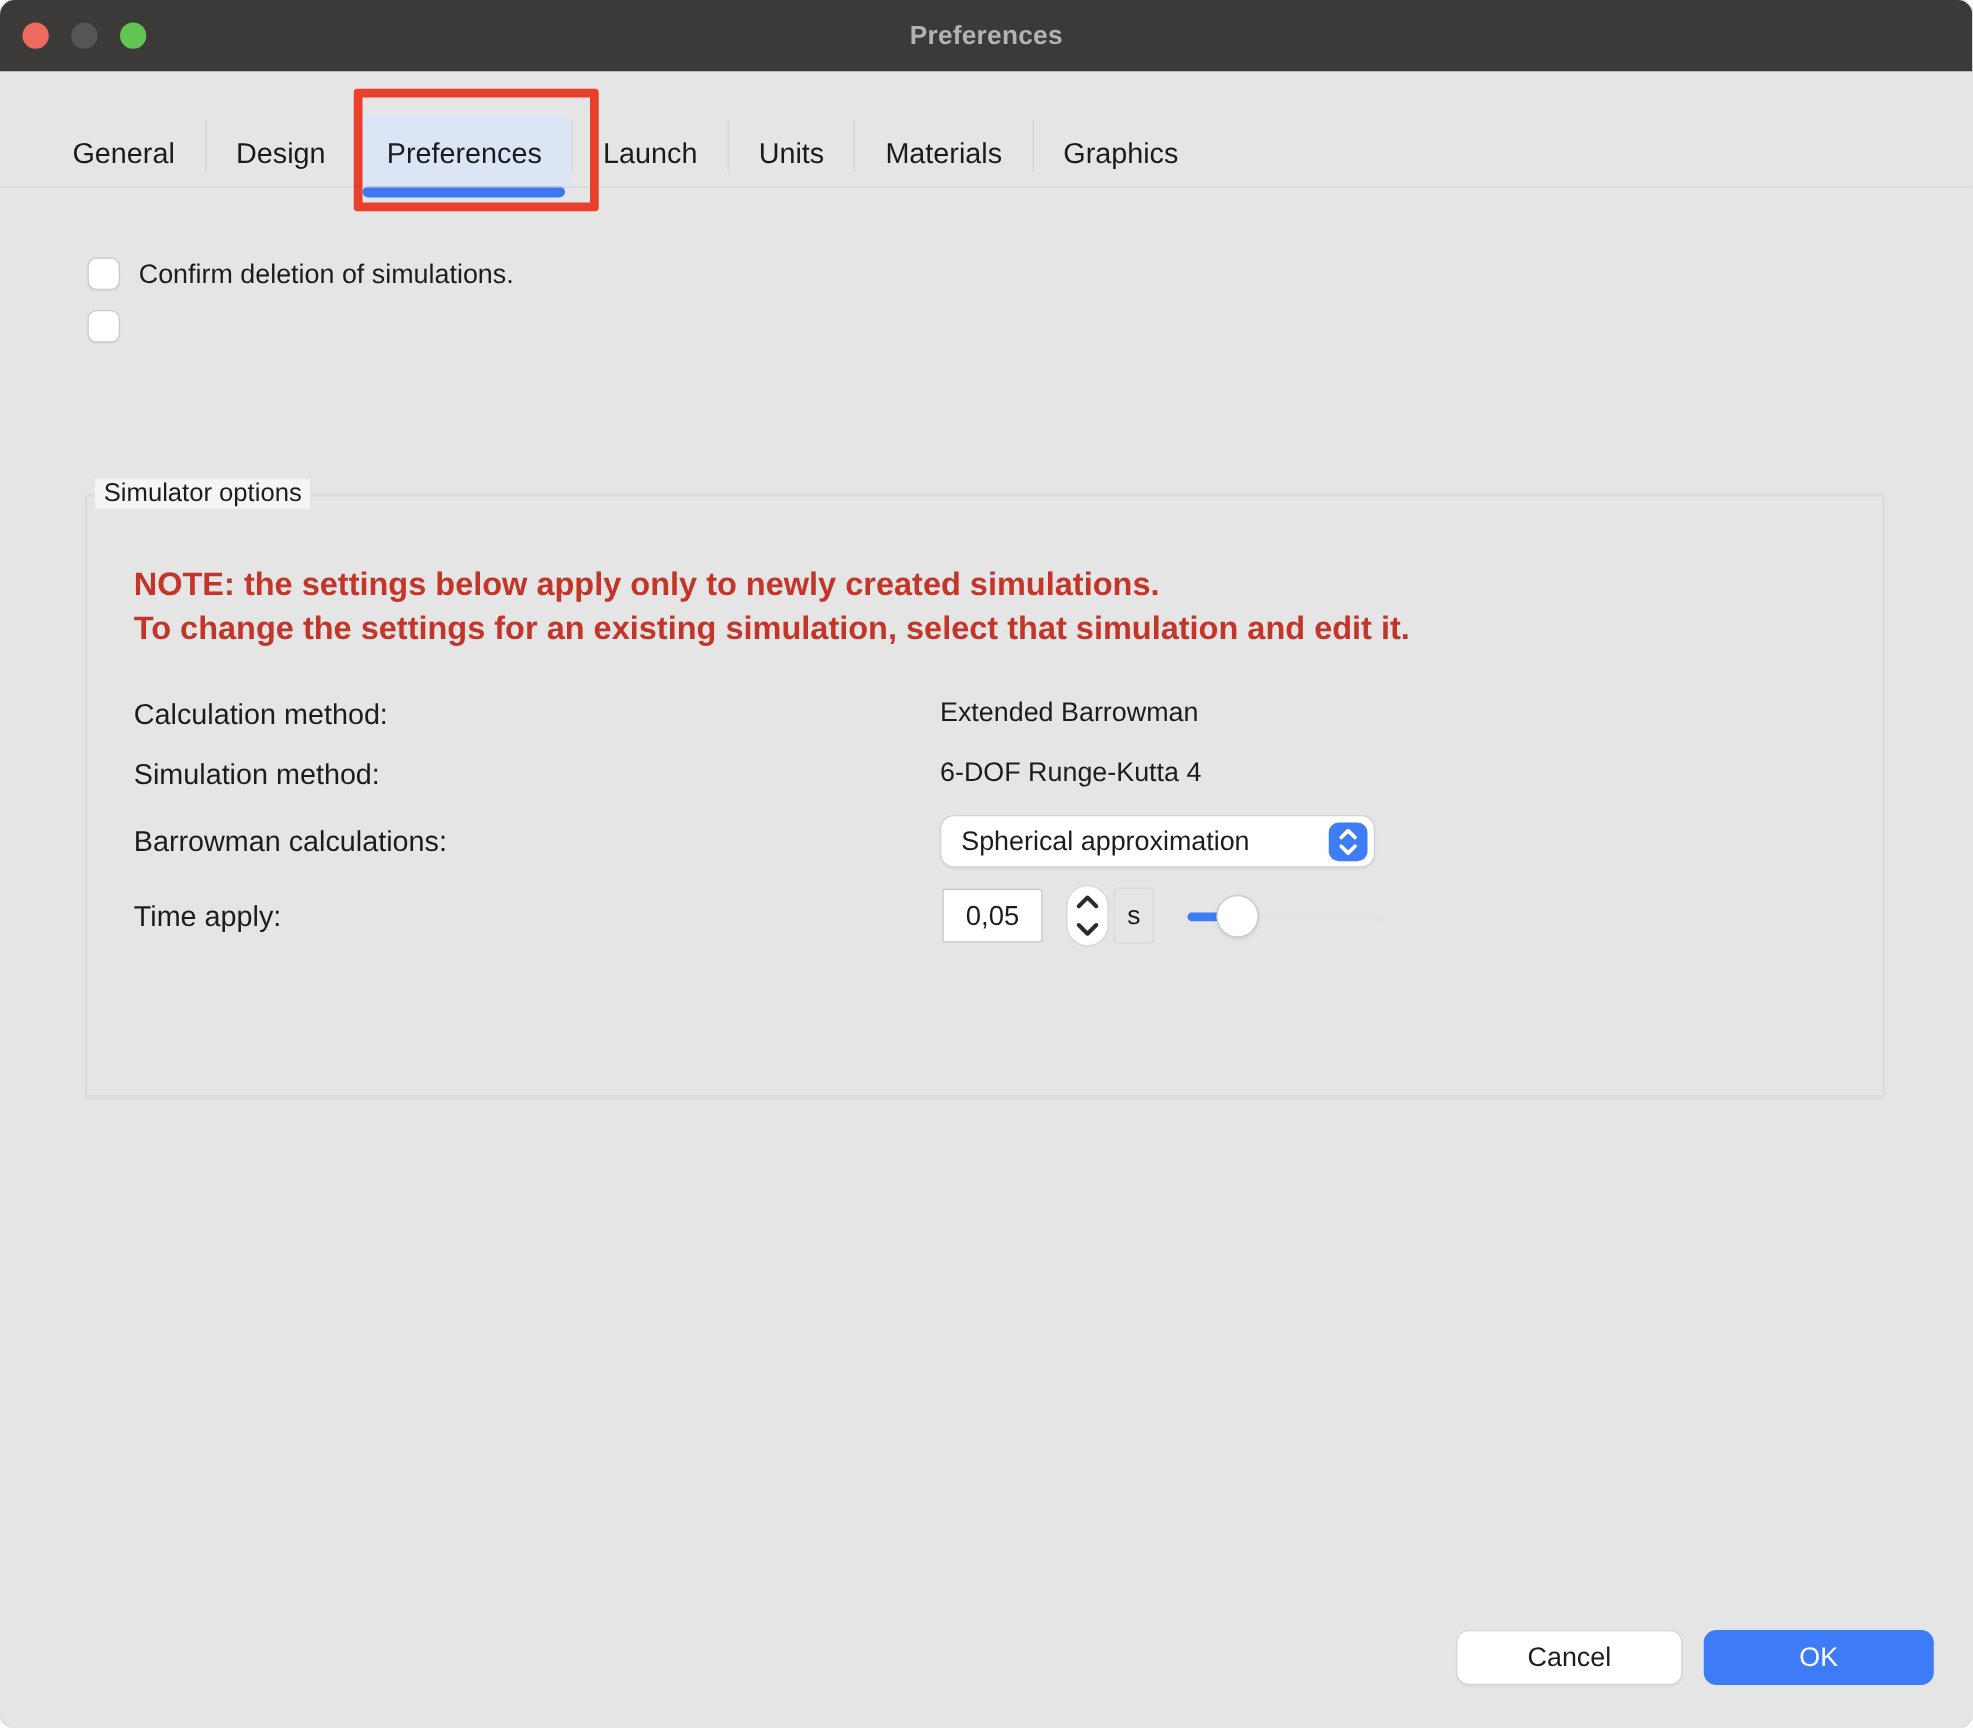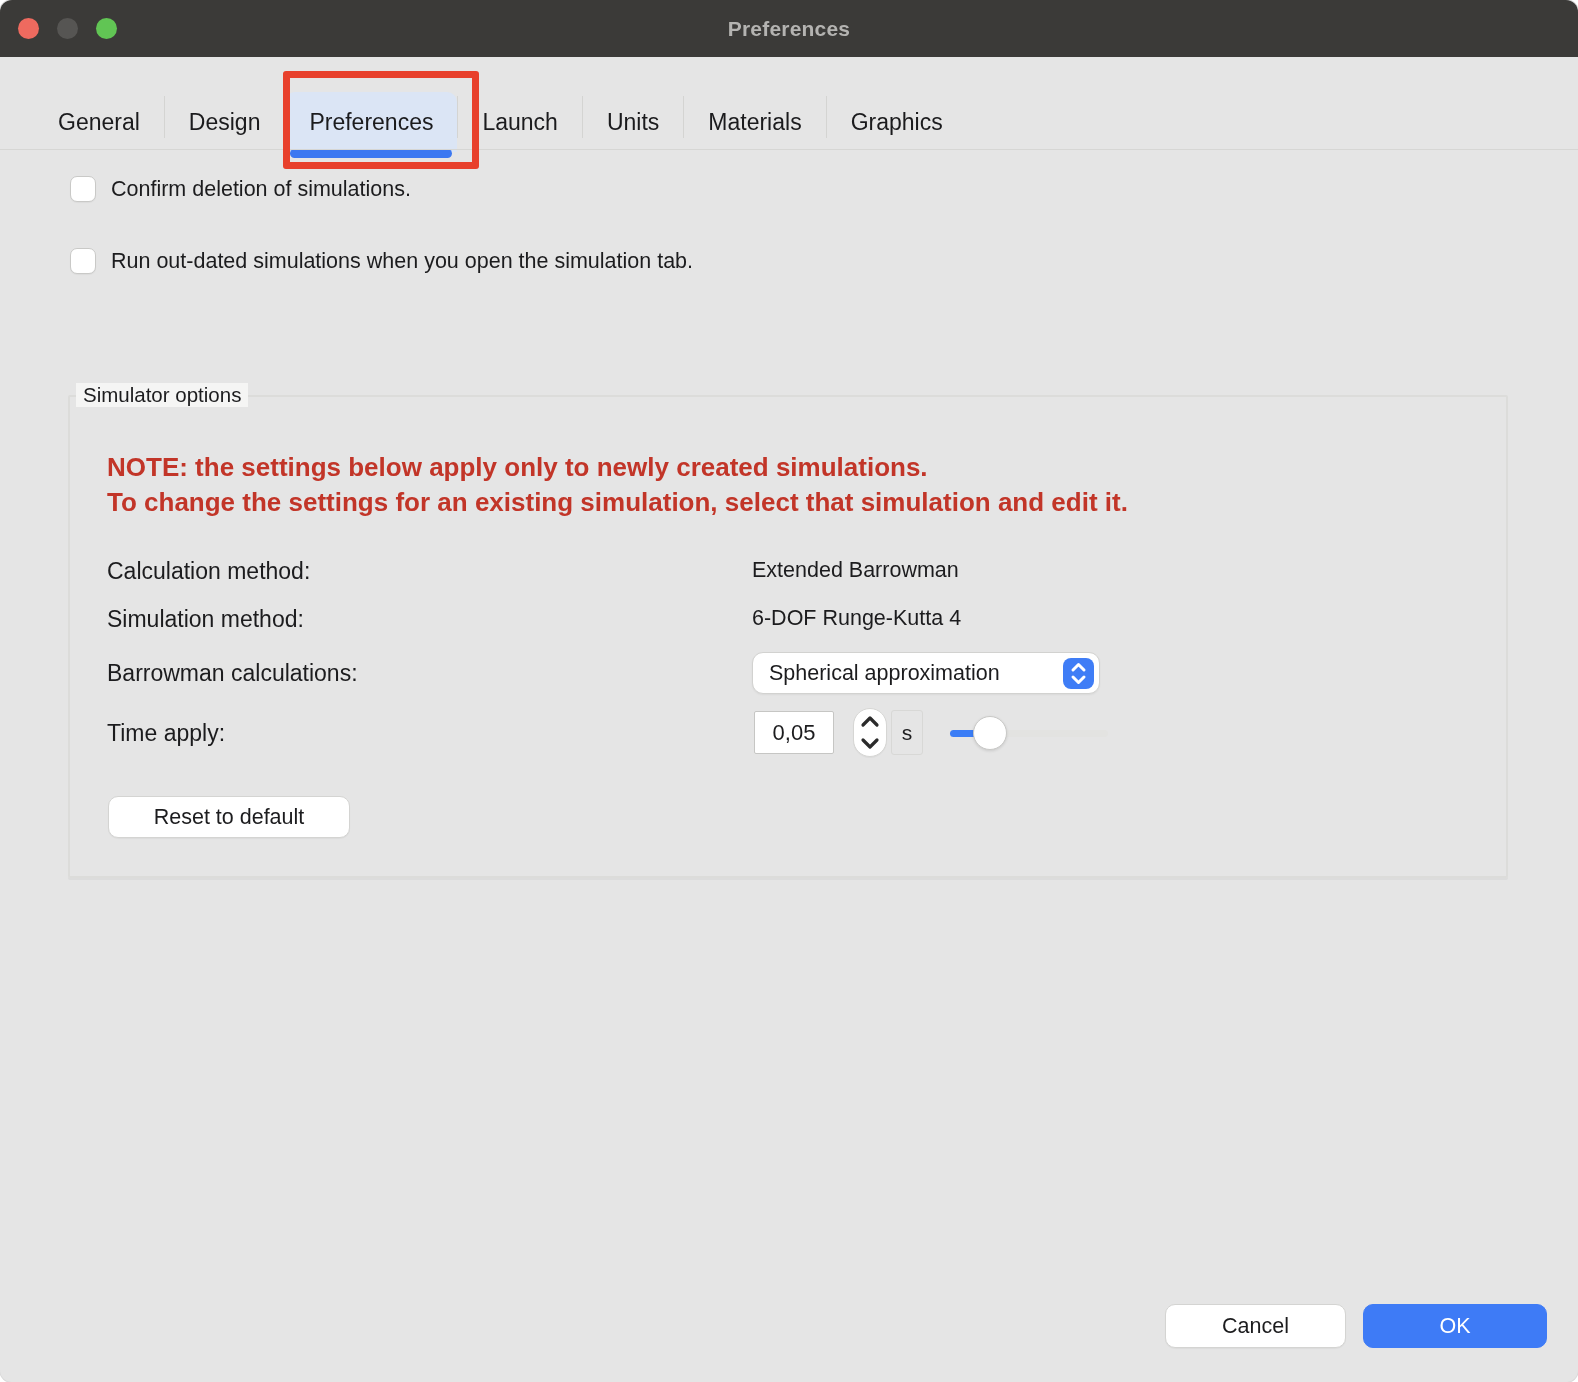--- a/index.html
+++ b/index.html
@@ -36,21 +36,21 @@
     content:""; position:absolute; left:5px; right:5px; bottom:-6px; height:9px;
     border-radius:5px; background:#3c78f1;
   }
   .tabsep { width:1px; height:42px; background:#d4d4d2; margin-bottom:12px; align-self:flex-end; }
   .annotation-rect {
     position:absolute; left:283px; top:71px; width:196px; height:98px;
     border:7px solid #e8402c; border-radius:3px; pointer-events:none; z-index:5;
   }
   
   .check-row { position:absolute; left:70px; display:flex; align-items:center; }
-  .check-row.row1 { top:176px; }
+  .check-row.row1 { top:206px; }
   .check-row.row2 { top:248px; }
   .checkbox {
     width:26px; height:26px; background:#ffffff; border:1.5px solid #c9c9c7;
     border-radius:7px; box-shadow:0 1px 1px rgba(0,0,0,.04);
   }
   .check-label { margin-left:15px; font-size:21.5px; color:#1c1c1e; }
   
   .groupbox {
     position:absolute; left:68px; top:395px; width:1440px; height:483px;
     border:2px solid #dcdcda; border-radius:2px;
@@ -151,21 +151,20 @@
   </div>
   <div class="tabrule"></div>
   <div class="annotation-rect"></div>
 
   <div class="check-row row1">
     <span class="checkbox"></span>
     <span class="check-label">Confirm deletion of simulations.</span>
   </div>
   <div class="check-row row2">
     <span class="checkbox"></span>
-    <span class="check-label">Run out-dated simulations when you open the simulation tab.</span>
   </div>
 
   <div class="groupbox">
     <span class="groupbox-legend">Simulator options</span>
 
     <div class="note-line note1">NOTE: the settings below apply only to newly created simulations.</div>
     <div class="note-line note2">To change the settings for an existing simulation, select that simulation and edit it.</div>
 
     <div class="opt-label lbl-calc">Calculation method:</div>
     <div class="opt-value val-calc">Extended Barrowman</div>
@@ -198,19 +197,18 @@
         </svg>
       </span>
     </div>
     <div class="unit-box">s</div>
     <div class="slider">
       <div class="slider-track"></div>
       <div class="slider-fill"></div>
       <div class="slider-thumb"></div>
     </div>
 
-    <div class="btn btn-plain reset-btn">Reset to default</div>
   </div>
 
   <div class="btn btn-plain cancel-btn">Cancel</div>
   <div class="btn btn-primary ok-btn">OK</div>
 
 </div>
 
 </body></html>

